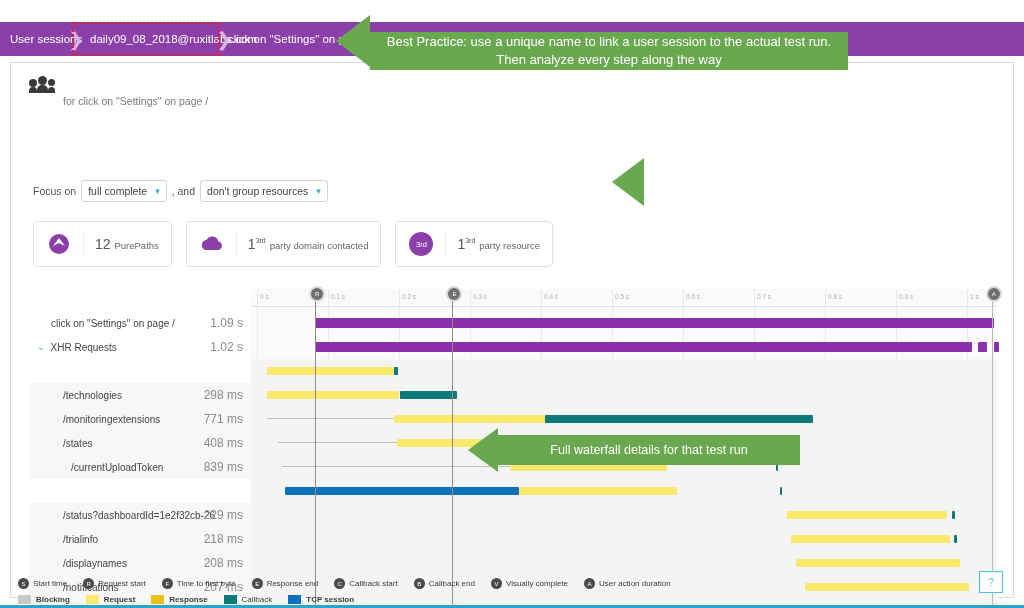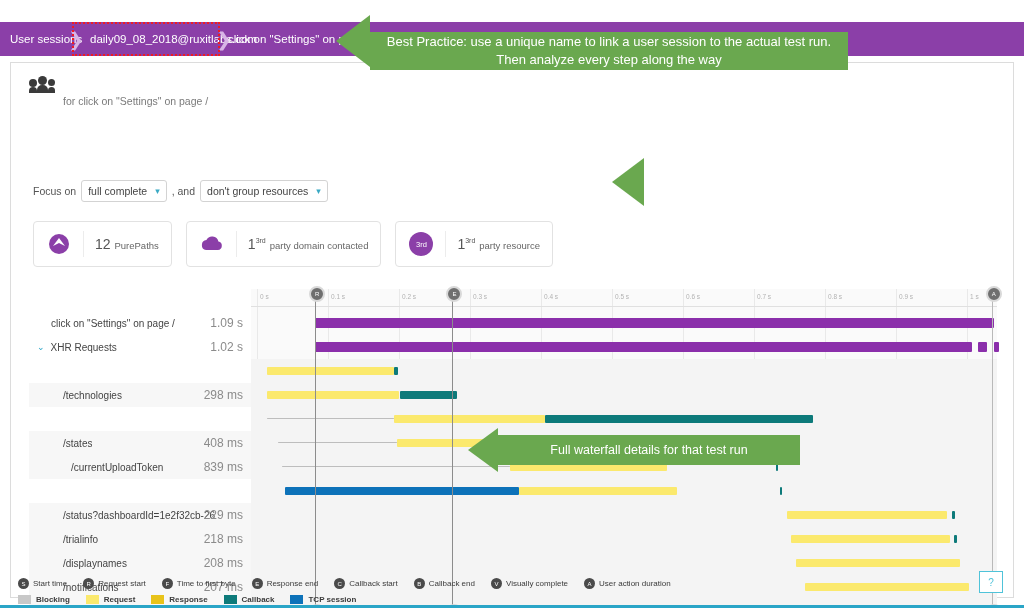--- a/index.html
+++ b/index.html
@@ -234,20 +234,24 @@
         </div>
         <div class="row" style="top: 46px;">
           <span class="caret">⌄</span>
           <span class="rname" style="margin-left: 0px; max-width: 152px;">XHR Requests</span>
           <span class="rtime">1.02 s</span>
         </div>
         <div class="row shaded" style="top: 94px;">
           <span class="rname" style="margin-left: 34px; max-width: 152px;">/technologies</span>
           <span class="rtime">298 ms</span>
         </div>
+        <div class="row shaded" style="top: 118px;">
+          <span class="rname" style="margin-left: 34px; max-width: 152px;">/monitoringextensions</span>
+          <span class="rtime">771 ms</span>
+        </div>
         <div class="row shaded" style="top: 142px;">
           <span class="rname" style="margin-left: 34px; max-width: 152px;">/states</span>
           <span class="rtime">408 ms</span>
         </div>
         <div class="row shaded" style="top: 166px;">
           <span class="rname" style="margin-left: 42px; max-width: 152px;">/currentUploadToken</span>
           <span class="rtime">839 ms</span>
         </div>
         <div class="row shaded" style="top: 214px;">
           <span class="rname" style="margin-left: 34px; max-width: 152px;">/status?dashboardId=1e2f32cb-26cc-4184...</span>
@@ -405,21 +409,21 @@
       <span class="lg-item">
         <span class="lg-sq" style="background: rgb(251, 233, 109);"></span>
         <span class="lg-label" style="font-weight: 600;">Request</span>
       </span>
       <span class="lg-item">
         <span class="lg-sq" style="background: rgb(232, 195, 26);"></span>
         <span class="lg-label" style="font-weight: 600;">Response</span>
       </span>
       <span class="lg-item">
         <span class="lg-sq" style="background: rgb(13, 122, 122);"></span>
-        <span class="lg-label" style="font-weight: 700;">Callback</span>
+        <span class="lg-label" style="font-weight: 400;">Callback</span>
       </span>
       <span class="lg-item">
         <span class="lg-sq" style="background: rgb(13, 114, 185);"></span>
         <span class="lg-label" style="font-weight: 600;">TCP session</span>
       </span>
     </div>
 </div>
 
 <div class="callout" id="callout-best">
   <span class="arrowhead"></span>

